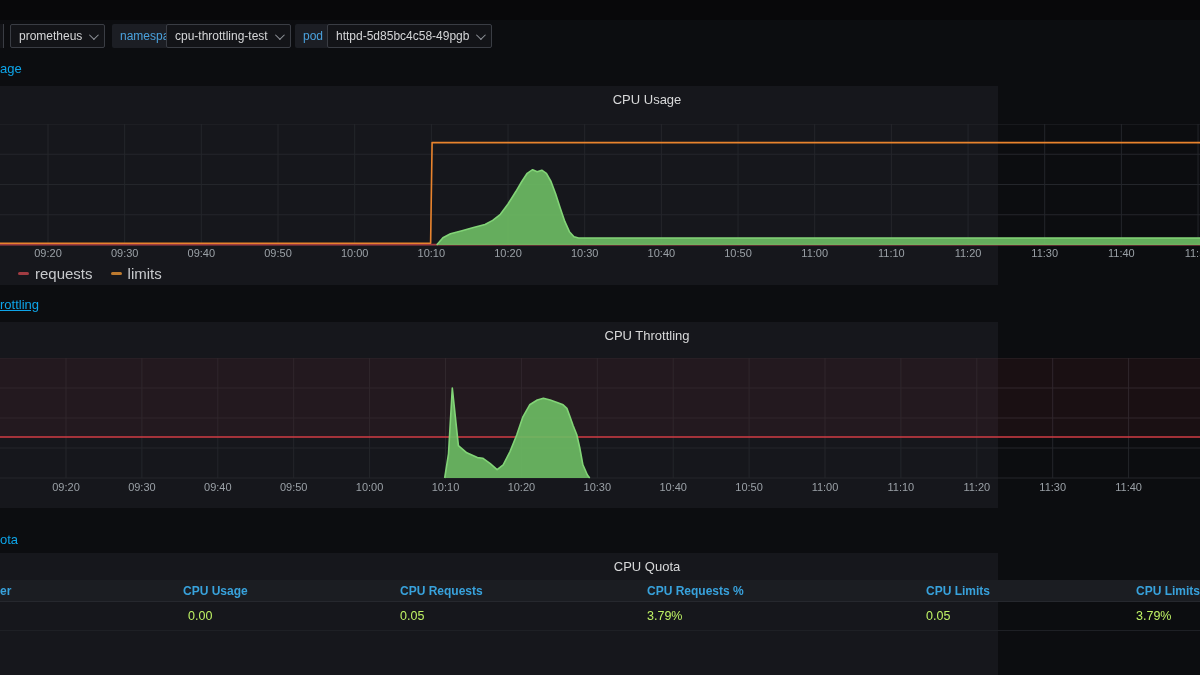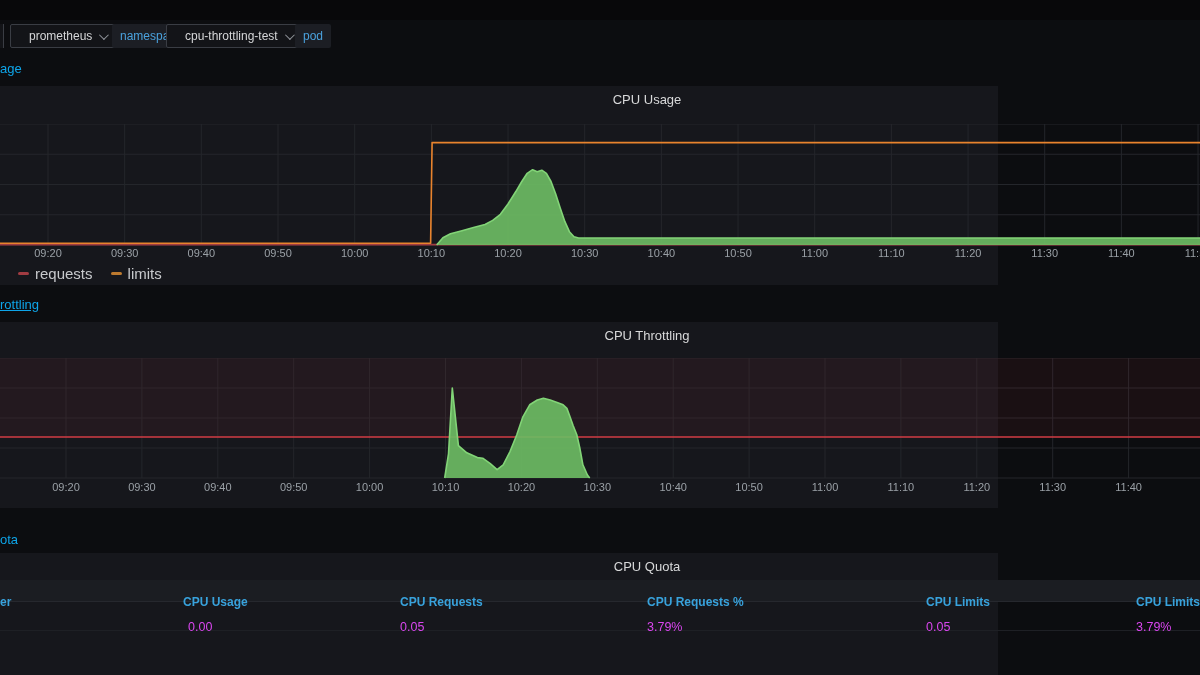--- a/index.html
+++ b/index.html
@@ -6,21 +6,21 @@
   html,body { background:#0c0d10; }
   body { width:1200px; height:675px; position:relative; overflow:hidden;
          font-family:"Liberation Sans", sans-serif; color:#d8d9da; }
   .page { position:absolute; inset:0; }
 
   .topbar { position:absolute; left:0; top:0; width:1200px; height:20px; background:#08080a; }
 
   .toolbar { position:absolute; left:0; top:20px; width:1200px; height:36px; }
   .dd, .varlabel { position:absolute; top:4px; height:24px; display:flex; align-items:center;
                    font-size:12px; border-radius:2px; }
-  .dd { background:#131418; border:1px solid #3a3d44; color:#d5d6d8; padding:0 18px; gap:7px; cursor:pointer; }
+  .dd { background:#131418; border:1px solid #3a3d44; color:#d5d6d8; padding:0 8px; gap:7px; cursor:pointer; }
   .varlabel { background:#1c1e24; color:#4aa1dc; padding:0 8px; font-weight:500; }
   .dd-sliver { position:absolute; left:0; top:4px; width:4px; height:24px;
                background:#131418; border-right:1px solid #3a3d44; }
   .caret { width:7px; height:7px; border-right:1.5px solid #90949b; border-bottom:1.5px solid #90949b;
            transform:rotate(45deg) translateY(-2px); display:inline-block; }
 
   .row-header { position:absolute; left:0; font-size:13px; font-weight:500; color:#0ea5e9; }
 
   .panel { position:absolute; left:0; width:998px; background:#16171c; }
   .panel-title { position:absolute; top:6px; left:647px; transform:translateX(-50%);
@@ -31,44 +31,48 @@
   .legend { position:absolute; left:18px; top:179px; display:flex; gap:18px; align-items:center;
             font-size:15px; color:#c7c9cc; }
   .legend-item { display:flex; align-items:center; gap:6px; cursor:pointer; }
   .legend-swatch { width:11px; height:3px; border-radius:2px; display:inline-block; }
 
   
   .quota-header-row { position:absolute; left:0; top:27px; width:1200px; height:22px; background:#1b1d22;
                       border-bottom:1px solid #26282e; }
   .quota-value-row  { position:absolute; left:0; top:49px; width:1200px; height:29px;
                       border-bottom:1px solid #1e2025; }
-  .quota-cell { position:absolute; top:11px; height:100%; display:flex; align-items:center;
+  .quota-cell { position:absolute; top:0; height:100%; display:flex; align-items:center;
                 font-size:12px; white-space:nowrap; }
   .quota-header-row .quota-cell { color:#38a2dc; font-weight:600; cursor:pointer; }
-  .quota-value-row  .quota-cell { color:#d946ef; font-size:12.5px; }
+  .quota-value-row  .quota-cell { color:#bef264; font-size:12.5px; }
 </style>
 </head>
 <body>
 
 <div class="page">
 
   <div class="topbar"></div>
 
   <div class="toolbar">
     <div class="dd-sliver"></div>
     <div class="dd" style="left:10px;">
       <span>prometheus</span>
       <span class="caret"></span>
     </div>
     <div class="varlabel" style="left:112px;">namespace</div>
     <div class="dd" style="left:166px;justify-content:center;">
       <span>cpu-throttling-test</span>
       <span class="caret"></span>
     </div>
     <div class="varlabel" style="left:295px;">pod</div>
+    <div class="dd" style="left:327px;">
+      <span>httpd-5d85bc4c58-49pgb</span>
+      <span class="caret"></span>
+    </div>
   </div>
 
   <div class="row-header" style="top:61px;">age</div>
 
   <div class="panel" style="top:86px; height:199px;">
     <div class="panel-title">CPU Usage</div>
     <svg class="chart" id="chart-usage" style="top:38px;" width="1200" height="140">
         <line x1="0" y1="0" x2="1200" y2="0" stroke="#24262b" stroke-width="1"></line>
         <line x1="0" y1="30.25" x2="1200" y2="30.25" stroke="#24262b" stroke-width="1"></line>
         <line x1="0" y1="60.5" x2="1200" y2="60.5" stroke="#24262b" stroke-width="1"></line>

